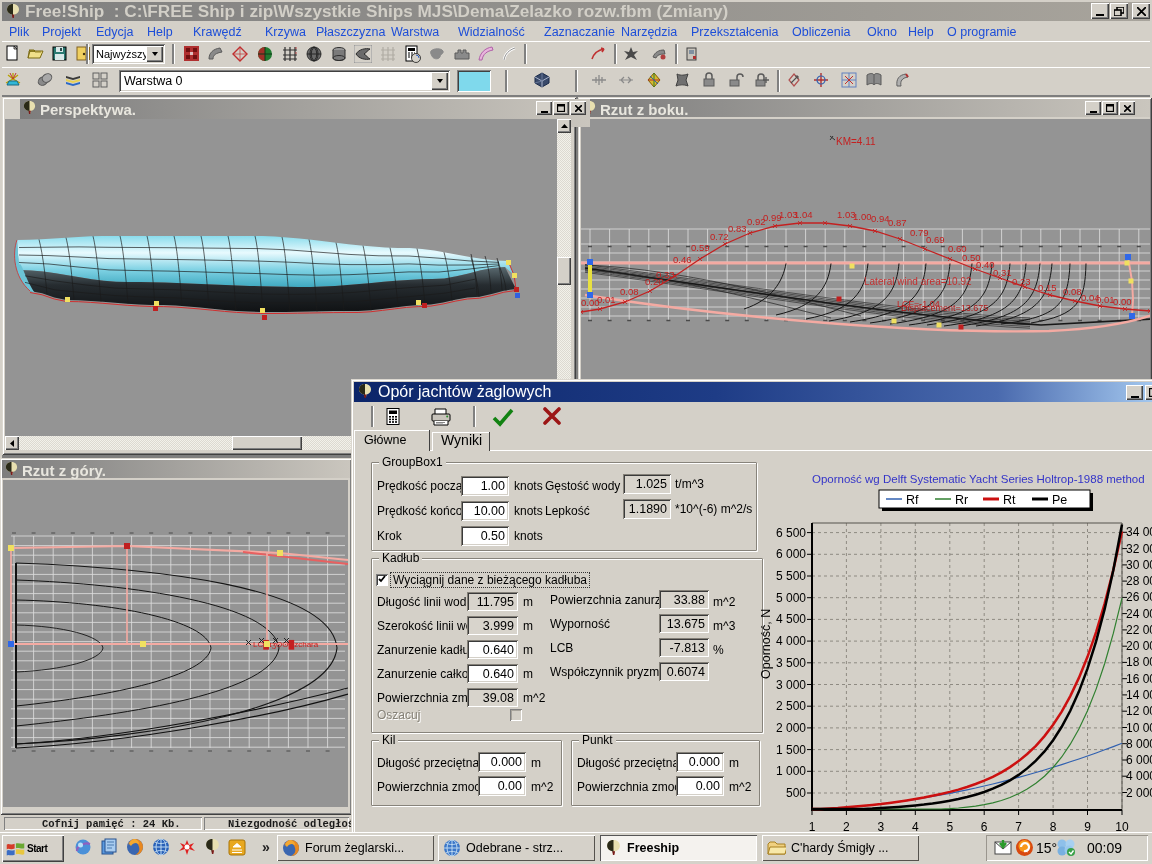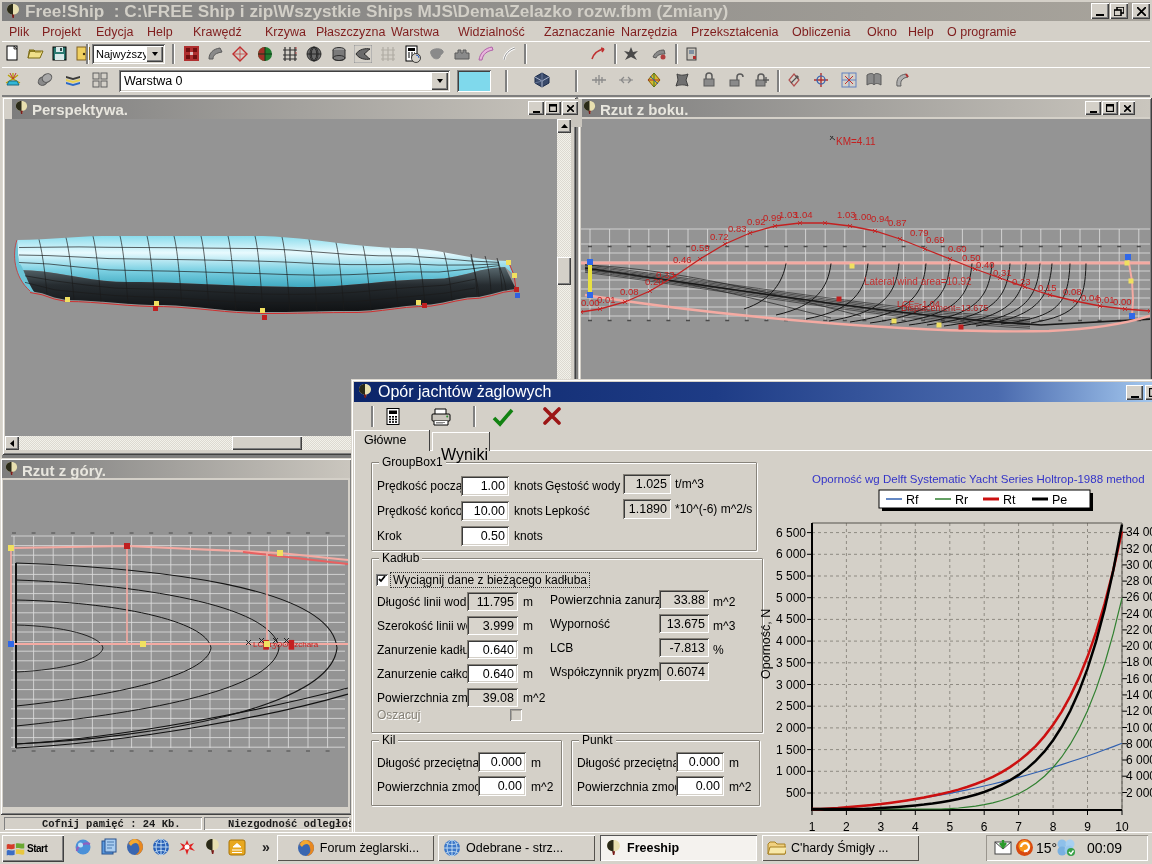--- a/index.html
+++ b/index.html
@@ -7,21 +7,21 @@
 .ab{position:absolute}
 .sthin{box-shadow:inset 1px 1px 0 #808080,inset -1px -1px 0 #fff}
 .field{background:#fff;box-shadow:inset 1px 1px 0 #848078,inset -1px -1px 0 #fff,inset 2px 2px 0 #3a3a3a,inset -2px -2px 0 #d4d0c8;font-size:12.5px;text-align:right;padding:3px 4px 0 0;color:#000}
 .rofield{background:#d8d4cc;box-shadow:inset 1px 1px 0 #848078,inset -1px -1px 0 #fff,inset 2px 2px 0 #3a3a3a,inset -2px -2px 0 #d8d4cc;font-size:12.5px;text-align:right;padding:3px 4px 0 0;color:#000}
 .gbox{border:1px solid #87837b;box-shadow:inset 1px 1px 0 #fff,1px 1px 0 #fff;border-radius:1px}
 .glab{position:absolute;top:-7px;left:7px;background:#d4d0c8;padding:0 3px;font-size:12px;color:#000;line-height:13px}
 .lb{font-size:12px;color:#000;white-space:nowrap}
 .mtit{background:linear-gradient(90deg,#7f7f7f,#a8a49c);color:#d2cfc7;font-weight:bold;font-size:17.2px;letter-spacing:0}
 .ctit{color:#e8e6de;font-weight:bold;font-size:15px}
 .cbtn{background:#d4d0c8;box-shadow:inset 1px 1px 0 #ffffff,inset -1px -1px 0 #404040,inset -2px -2px 0 #808080;display:flex;align-items:center;justify-content:center}
-.menu span{position:absolute;top:4px;font-size:12.5px;color:#7f1d1d}
+.menu span{position:absolute;top:4px;font-size:12.5px;color:#1d4ed8}
 .tbtn{background:#d5d1c9;box-shadow:inset 1px 1px 0 #fff,inset -1px -1px 0 #55524d;font-size:12.5px;color:#000;display:flex;align-items:center;white-space:nowrap;overflow:hidden}
 .tsep{width:2px;background:#808080;box-shadow:1px 0 0 #fff}
 .combo{background:#fff;box-shadow:inset 1px 1px 0 #808080,inset -1px -1px 0 #fff,inset 2px 2px 0 #404040,inset -2px -2px 0 #d4d0c8}
 .cobtn{position:absolute;right:2px;top:2px;bottom:2px;width:17px;background:#d4d0c8;box-shadow:inset 1px 1px 0 #fff,inset -1px -1px 0 #404040,inset -2px -2px 0 #808080;display:flex;align-items:center;justify-content:center}
 .arrdn{width:0;height:0;border-left:3.5px solid transparent;border-right:3.5px solid transparent;border-top:4px solid #000}
 .sb{background:#ececdc;background-image:linear-gradient(45deg,#f2f1ea 25%,#dcd9d1 25%,#dcd9d1 50%,#f2f1ea 50%,#f2f1ea 75%,#dcd9d1 75%);background-size:2px 2px}
 .sbtn{background:#d4d0c8;box-shadow:inset 1px 1px 0 #fff,inset -1px -1px 0 #404040,inset -2px -2px 0 #808080;display:flex;align-items:center;justify-content:center}
 </style></head><body>
 <div id="scr">
 
@@ -345,21 +345,21 @@
           <rect x="268.5" y="144.5" width="5" height="5" fill="#f0e060"></rect>
           <rect x="543.5" y="141.5" width="5" height="5" fill="#f0e060"></rect>
           <rect x="547.5" y="159.5" width="5" height="5" fill="#f0e060"></rect>
           <rect x="310.5" y="199.5" width="5" height="5" fill="#f0e060"></rect>
           <rect x="355.5" y="203.5" width="5" height="5" fill="#f0e060"></rect>
           <rect x="255.5" y="177.5" width="5" height="5" fill="#c02020"></rect>
           <rect x="377.5" y="205.5" width="5" height="5" fill="#c02020"></rect>
         </svg></div>
 </div>
     <div class="ab" style="left:2px;top:97px;width:574px;height:358px;background:#d4d0c8;box-shadow:inset 1px 1px 0 #dcd8d0,inset -1px -1px 0 #404040,inset 2px 2px 0 #fff,inset -2px -2px 0 #808080">
-<div class="ab" style="left:10px;top:2px;width:570px;height:28px;background:linear-gradient(90deg,#7d7d7d,#cac6be)">
+<div class="ab" style="left:18px;top:2px;width:570px;height:28px;background:linear-gradient(90deg,#7d7d7d,#cac6be)">
 <svg class="ab" style="left:2px;top:1px" width="15" height="16" viewBox="0 0 16 17">
           <path d="M8 1 C12 1 14 3.5 14 6.5 C14 9.5 11.5 11 9.5 11.5 L9 14 L7.5 14 L7 11.5 C5 11 2 9.5 2 6.5 C2 3.5 4 1 8 1 Z" fill="#e8e0b0"></path>
           <path d="M8 1 C4 1 2 3.5 2 6.5 C2 9.5 5 11 7 11.5 L7.5 14 L8 14 L8 1 Z" fill="#2a2a18"></path>
           <path d="M7 11.5 L7.5 15 L8.8 15 L9.5 11.5 Z" fill="#7a1a1a"></path>
         </svg>
 <span class="ctit" style="position:absolute;left:20px;top:2px">Perspektywa.</span>
 <div class="ab cbtn" style="left:516px;top:2px;width:16px;height:14px">
           <div style="width:7px;height:2px;background:#000;margin-top:7px"></div>
         </div>
 <div class="ab cbtn" style="left:533px;top:2px;width:16px;height:14px">
@@ -659,21 +659,21 @@
 <path d="M46.0,350.0 L54.6,350.0 L63.2,350.0 L71.8,350.0 L80.4,350.0 L89.0,350.0 L97.7,350.0 L106.3,350.0 L114.9,350.0 L123.5,350.0 L132.1,350.0 L140.7,350.0 L149.3,350.0 L157.9,350.0 L166.5,350.0 L175.1,350.0 L183.8,349.6 L192.4,349.0 L201.0,348.1 L209.6,347.1 L218.2,345.6 L226.8,343.8 L235.4,341.5 L244.0,338.5 L252.6,334.7 L261.2,330.1 L269.9,324.3 L278.5,317.2 L287.1,308.5 L295.7,298.0 L304.3,285.2 L312.9,270.0 L321.5,251.8 L330.1,230.1 L338.7,204.5 L347.3,174.4 L356.0,139.1" stroke="#308030" stroke-width="1.2" fill="none"></path>
 <path d="M46.0,350.0 L54.6,350.0 L63.2,349.5 L71.8,349.0 L80.4,348.3 L89.0,347.6 L97.7,346.8 L106.3,345.9 L114.9,345.0 L123.5,343.9 L132.1,342.7 L140.7,341.4 L149.3,340.0 L157.9,338.5 L166.5,336.8 L175.1,335.0 L183.8,332.9 L192.4,330.6 L201.0,328.0 L209.6,325.0 L218.2,321.6 L226.8,317.8 L235.4,313.3 L244.0,308.1 L252.6,302.1 L261.2,295.0 L269.9,286.8 L278.5,277.1 L287.1,265.8 L295.7,252.6 L304.3,237.1 L312.9,218.9 L321.5,197.8 L330.1,173.1 L338.7,144.4 L347.3,111.0 L356.0,72.4" stroke="#cc1010" stroke-width="2.5" fill="none"></path>
 <path d="M46.0,350.0 L54.6,350.0 L63.2,350.0 L71.8,350.0 L80.4,350.0 L89.0,350.0 L97.7,349.9 L106.3,349.6 L114.9,349.1 L123.5,348.6 L132.1,348.0 L140.7,347.3 L149.3,346.5 L157.9,345.6 L166.5,344.5 L175.1,343.2 L183.8,341.7 L192.4,340.0 L201.0,338.0 L209.6,335.7 L218.2,333.0 L226.8,329.7 L235.4,325.9 L244.0,321.3 L252.6,315.9 L261.2,309.4 L269.9,301.7 L278.5,292.4 L287.1,281.2 L295.7,267.8 L304.3,251.8 L312.9,232.6 L321.5,209.7 L330.1,182.4 L338.7,149.9 L347.3,111.3 L356.0,65.6" stroke="#000" stroke-width="2.5" fill="none"></path>
 </svg>
         </div>
 </div>
       <div class="ab" style="left:3px;top:51px;width:76px;height:21px;background:#d4d0c8;box-shadow:inset 1px 0 0 #fff,inset -1px 0 0 #404040,inset 0 1px 0 #fff;z-index:3">
         <span style="position:absolute;left:10px;top:3px;font-size:12.5px">Główne</span>
       </div>
 <div class="ab" style="left:81px;top:53px;width:58px;height:19px;background:#d4d0c8;box-shadow:inset 1px 0 0 #fff,inset -1px 0 0 #404040,inset 0 1px 0 #fff">
-        <span style="position:absolute;left:9px;top:14px;font-size:16px">Wyniki</span>
+        <span style="position:absolute;left:9px;top:0;font-size:14px">Wyniki</span>
       </div>
 </div>
 
 <div class="ab" style="left:0;top:832px;width:1152px;height:32px;background:#d5d2ca;box-shadow:inset 0 1px 0 #fff"></div>
 <div class="ab tbtn" style="left:2px;top:835px;width:62px;height:27px;box-shadow:inset 1px 1px 0 #fff,inset -1px -1px 0 #404040,inset -2px -2px 0 #808080">
       <span style="margin-left:3px;display:flex">
         <svg width="21" height="20" viewBox="0 0 24 22">
           <path d="M2 6 C4 4 6 7 11 5 L11 10.5 C6 12.5 4 9.5 2 11.5 Z" fill="#d63c28"></path>
           <path d="M12.5 4.6 C16 3.5 19 6 22 4.5 L22 10 C19 11.5 16 9 12.5 10 Z" fill="#6aa832"></path>
           <path d="M2 13 C4 11 6 14 11 12 L11 17.5 C6 19.5 4 16.5 2 18.5 Z" fill="#3b6dc4"></path>
@@ -708,21 +708,21 @@
     <div class="ab" style="left:204px;top:838px"><svg width="17" height="18" viewBox="0 0 16 17">
         <path d="M8 1 C12 1 14 3.5 14 6.5 C14 9.5 11.5 11 9.5 11.5 L9 14 L7.5 14 L7 11.5 C5 11 2 9.5 2 6.5 C2 3.5 4 1 8 1 Z" fill="#e8e0b0"></path>
         <path d="M8 1 C4 1 2 3.5 2 6.5 C2 9.5 5 11 7 11.5 L7.5 14 L8 14 L8 1 Z" fill="#2a2a18"></path>
         <path d="M7 11.5 L7.5 15 L8.8 15 L9.5 11.5 Z" fill="#7a1a1a"></path>
       </svg></div>
     <div class="ab" style="left:228px;top:838px"><svg width="18" height="19">
         <rect x="1" y="2" width="16" height="15" rx="2" fill="#e8a820" stroke="#a87408"></rect>
         <path d="M4 12 h10 M4 14.5 h10 M5 9 L9 5.5 L13 9 Z" stroke="#fff" fill="#fff"></path>
       </svg></div>
 <span class="ab" style="left:262px;top:839px;font-size:14px;font-weight:bold;color:#222">»</span>
-<div class="ab tbtn" style="left:277px;top:835px;width:157px;height:26px;justify-content:center;">
+<div class="ab tbtn" style="left:277px;top:835px;width:157px;height:26px;">
       <span style="margin-left:5px;display:flex;align-items:center">
         <svg width="18" height="18">
           <circle cx="9" cy="9" r="8" fill="#3a66b0"></circle>
           <path d="M9 1 A8 8 0 0 1 17 9 A8 8 0 0 1 9 17 C13 15 14 12 13 9 C12 5 10 4 7 4 C5 4 3 5 2 7 A8 8 0 0 1 9 1" fill="#e88820"></path>
           <path d="M9 1 C12 2 13 4 13 6 L10 5 C8 5 6 6 5 8 L3 6 C4 3 6 1 9 1" fill="#f4a830"></path>
         </svg>
       </span>
       <span style="margin-left:5px;font-size:12.5px">Forum żeglarski...</span>
     </div>
     <div class="ab tbtn" style="left:438px;top:835px;width:157px;height:26px;">

